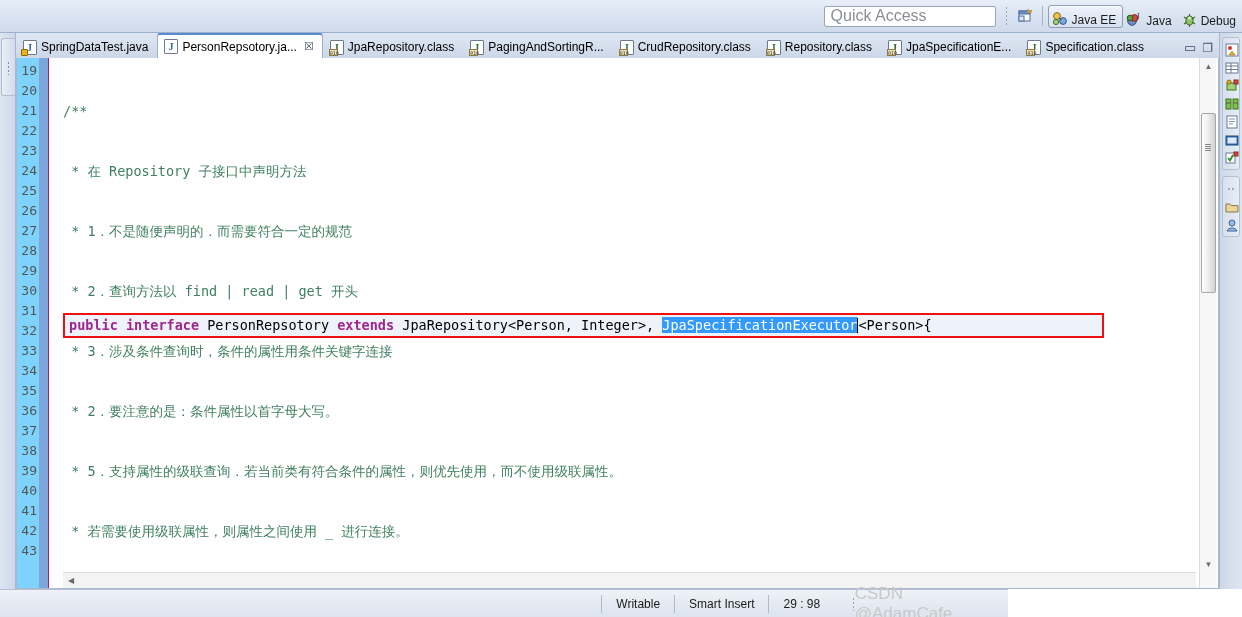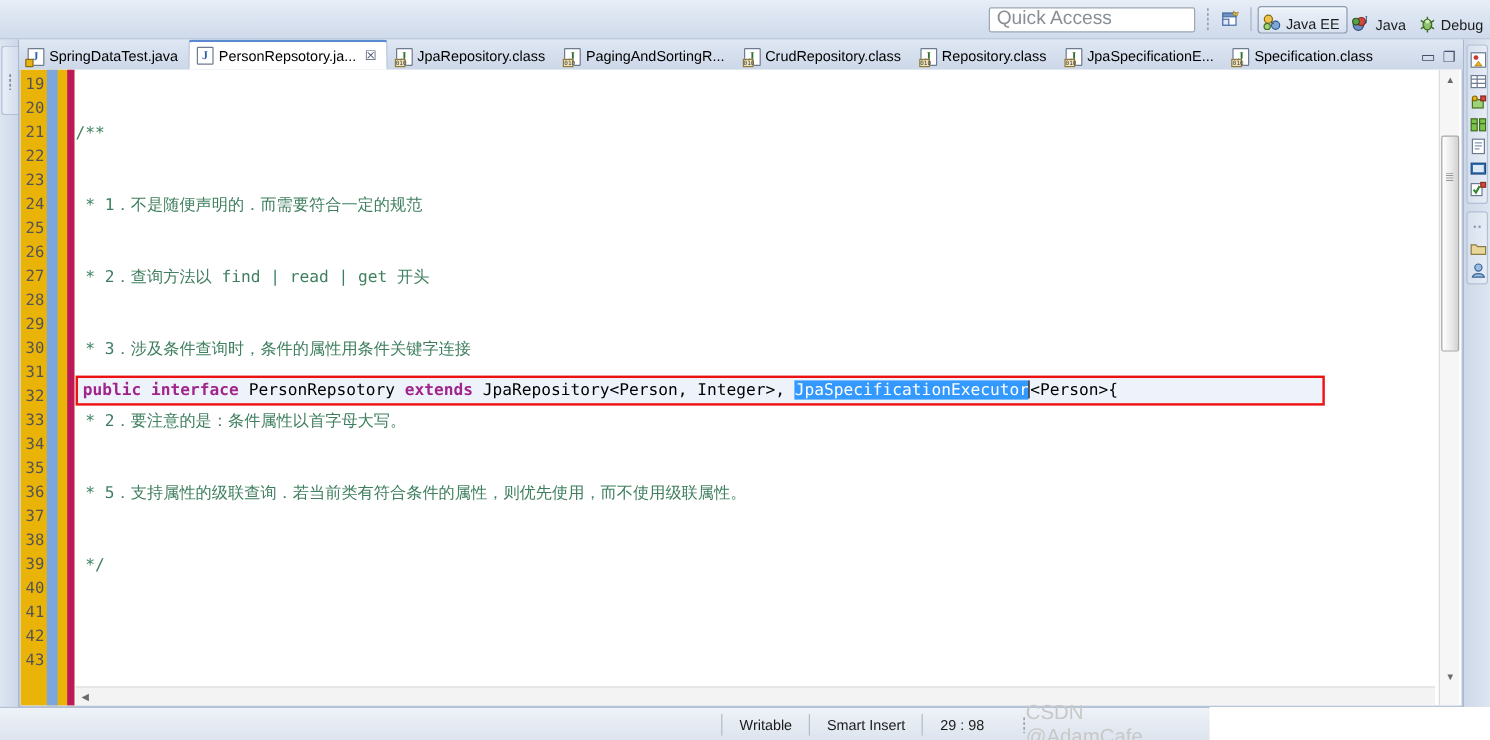--- a/index.html
+++ b/index.html
@@ -182,22 +182,22 @@
     width: 1203px; height: 531px;
     background: #ffffff;
     border: 1px solid #a9b8cf;
     border-top: none;
     overflow: hidden;
   }
 
   .gutter {
     position: absolute;
     left: 0; top: 0;
-    width: 45px; height: 100%;
-    background: #eab308;
+    width: 32px; height: 100%;
+    background: #7dd3fc;
     border-right: 6px solid #be185d;
   }
   .change-bar {
     position: absolute;
     left: 22px; top: 0;
     width: 9px; height: 100%;
     background: #7ba7dd;
   }
   .gutter-nums {
     position: absolute;
@@ -599,25 +599,27 @@
         <div>39</div>
         <div>40</div>
         <div>41</div>
         <div>42</div>
         <div>43</div>
       </div>
     </div>
 
     <div class="code-area">
       <div class="ln cmt">/**</div>
+      <div class="ln cmt"> * 在 Repository 子接口中声明方法</div>
       <div class="ln cmt"> * 1．不是随便声明的．而需要符合一定的规范</div>
       <div class="ln cmt"> * 2．查询方法以 find | read | get 开头</div>
       <div class="ln cmt"> * 3．涉及条件查询时，条件的属性用条件关键字连接</div>
       <div class="ln cmt"> * 2．要注意的是：条件属性以首字母大写。</div>
       <div class="ln cmt"> * 5．支持属性的级联查询．若当前类有符合条件的属性，则优先使用，而不使用级联属性。</div>
+      <div class="ln cmt"> * 若需要使用级联属性，则属性之间使用 _ 进行连接。</div>
       <div class="ln cmt"> */</div>
       
       
       
       
       
       
       
       
       

